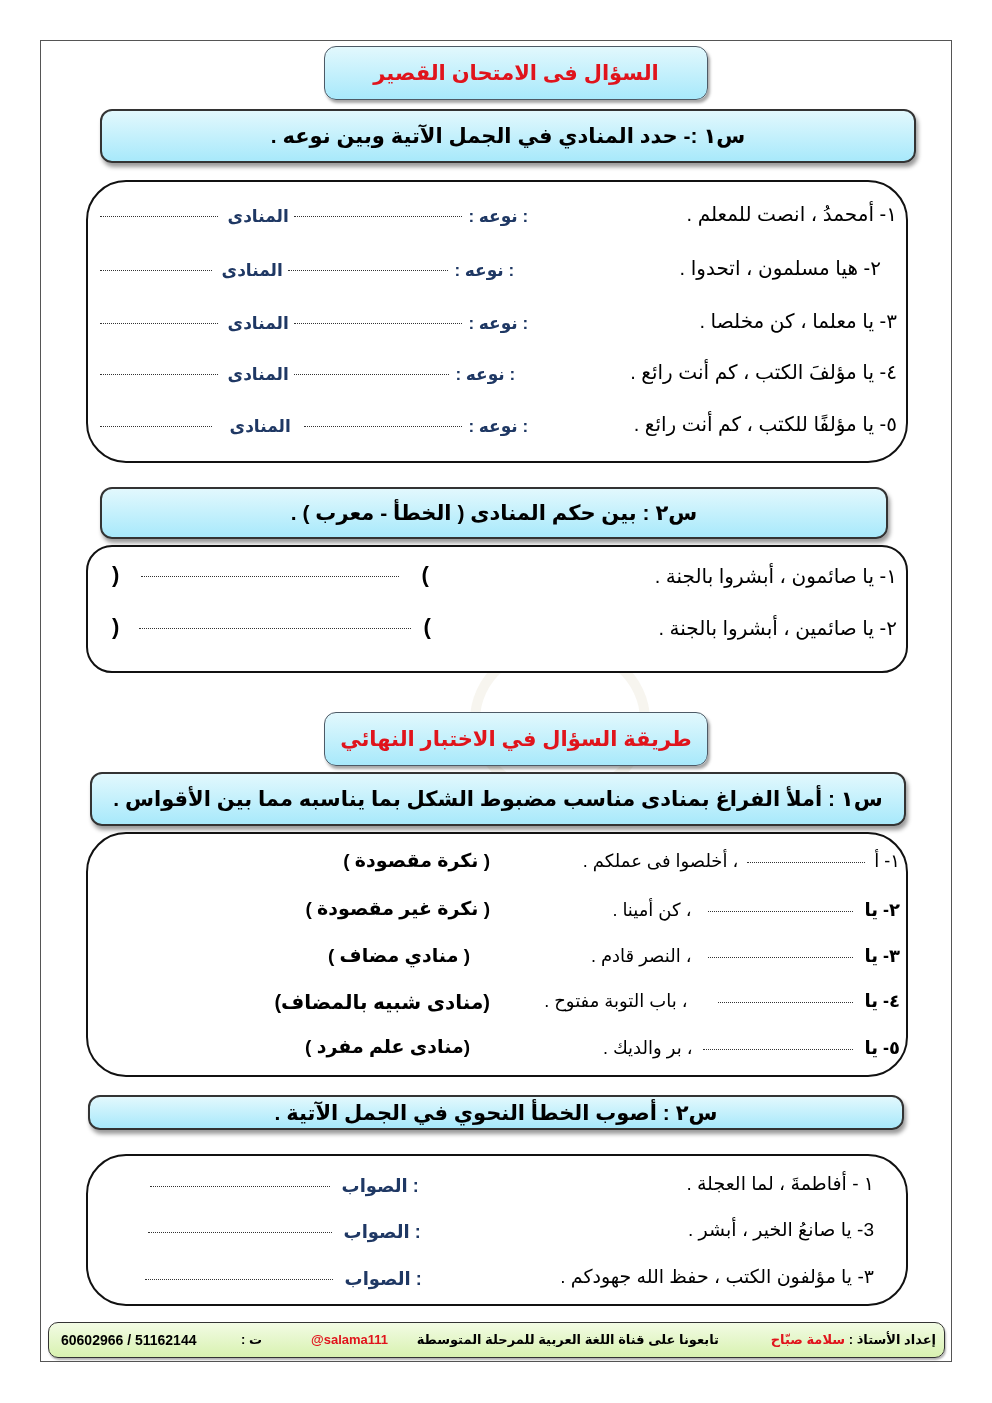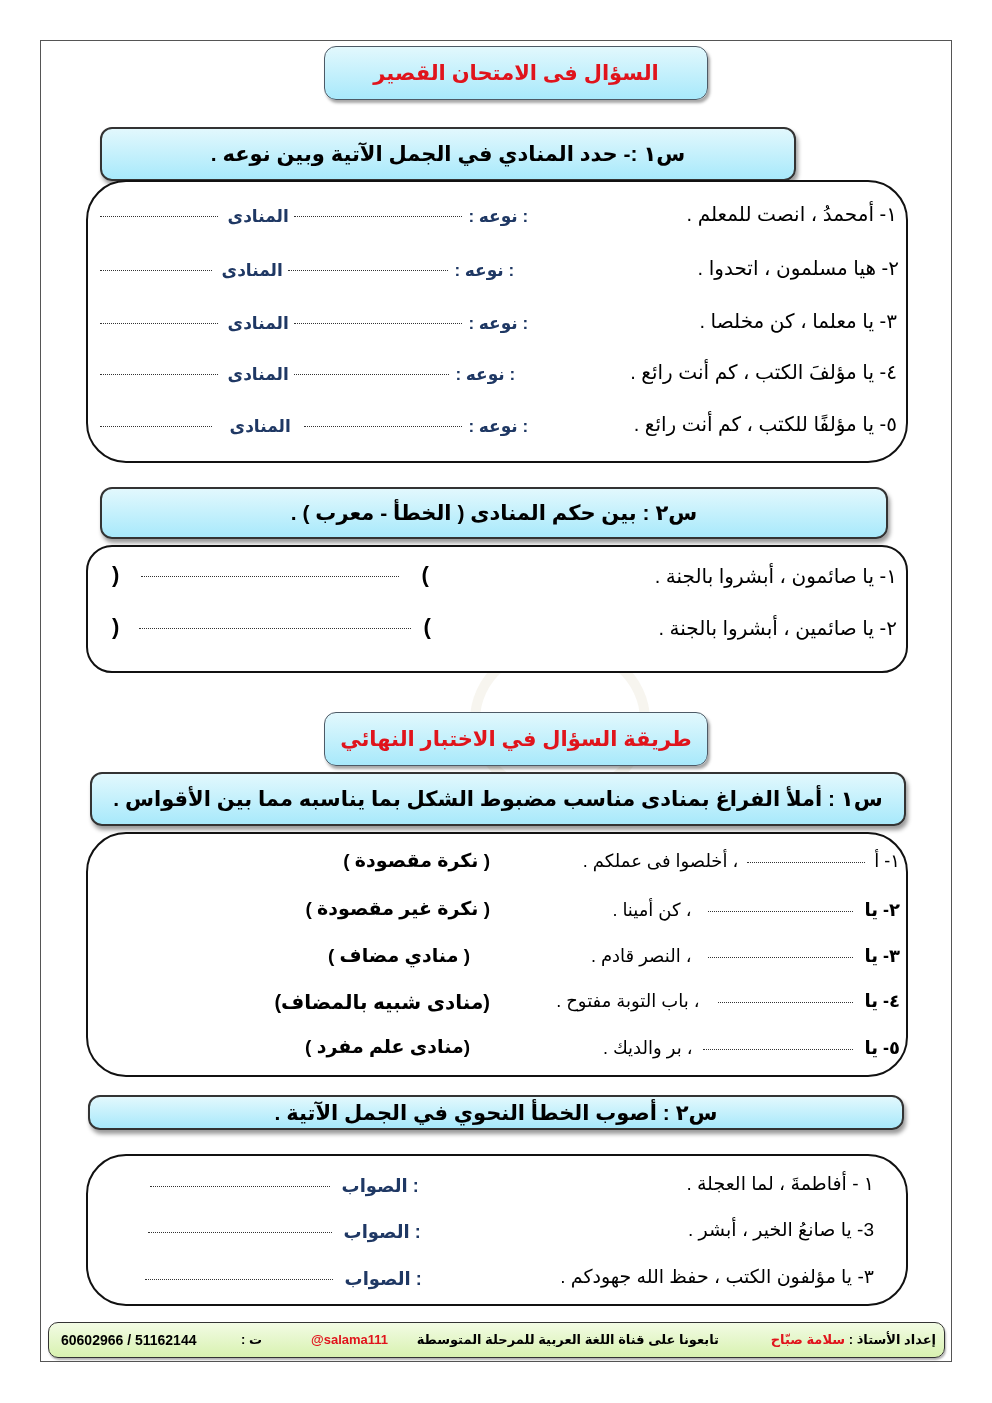--- a/index.html
+++ b/index.html
@@ -22,30 +22,30 @@
 </head>
 <body>
 
 <div class="frame"></div>
 <div class="watermark"></div>
 
 <div class="abs title-box" style="left:324px;top:46px;width:384px;height:54px;">
   <span>السؤال فى الامتحان القصير</span>
 </div>
 
-<div class="abs q-box" style="left:100px;top:127px;width:696px;height:54px;">
+<div class="abs q-box" style="left:100px;top:109px;width:816px;height:54px;">
   <span>س١ :- حدد المنادي في الجمل الآتية وبين نوعه .</span>
 </div>
 
 <div class="abs ans-box" style="left:86px;top:180px;width:822px;height:283px;"></div>
 
 <div class="row" style="right:95px;top:202px;">
   <span>١- أمحمدُ ، انصت للمعلم .</span>
 </div>
-<div class="row" style="right:93px;top:256px;">
+<div class="row" style="right:111px;top:256px;">
   <span>٢- هيا مسلمون ، اتحدوا .</span>
 </div>
 <div class="row" style="right:95px;top:309px;">
   <span>٣- يا معلما ، كن مخلصا .</span>
 </div>
 <div class="row" style="right:95px;top:360px;">
   <span>٤- يا مؤلفَ الكتب ، كم أنت رائع .</span>
 </div>
 <div class="row" style="right:95px;top:412px;">
   <span>٥- يا مؤلفًا للكتب ، كم أنت رائع .</span>
@@ -121,21 +121,21 @@
   <span style="margin-right:6px;">، كن أمينا .</span>
 </div>
 <div class="row" style="right:92px;top:945px;font-size:18px;">
   <span class="bold">٣- يا</span>
   <span class="dots" style="width:145px;margin:0 6px;"></span>
   <span style="margin-right:6px;">، النصر قادم .</span>
 </div>
 <div class="row" style="right:92px;top:990px;font-size:18px;">
   <span class="bold">٤- يا</span>
   <span class="dots" style="width:135px;margin:0 6px;"></span>
-  <span style="margin-right:8px;text-align:center;">، باب التوبة مفتوح .</span>
+  <span style="margin-right:20px;text-align:center;">، باب التوبة مفتوح .</span>
 </div>
 <div class="row" style="right:92px;top:1037px;font-size:18px;">
   <span class="bold">٥- يا</span>
   <span class="dots" style="width:150px;margin:0 6px;"></span>
   <span>، بر والديك .</span>
 </div>
 
 <div class="row bold" style="right:502px;top:849px;font-size:19px;">( نكرة مقصودة )</div>
 <div class="row bold" style="right:502px;top:897px;font-size:19px;">( نكرة غير مقصودة )</div>
 <div class="row bold" style="right:522px;top:944px;font-size:19px;">( منادي مضاف )</div>

